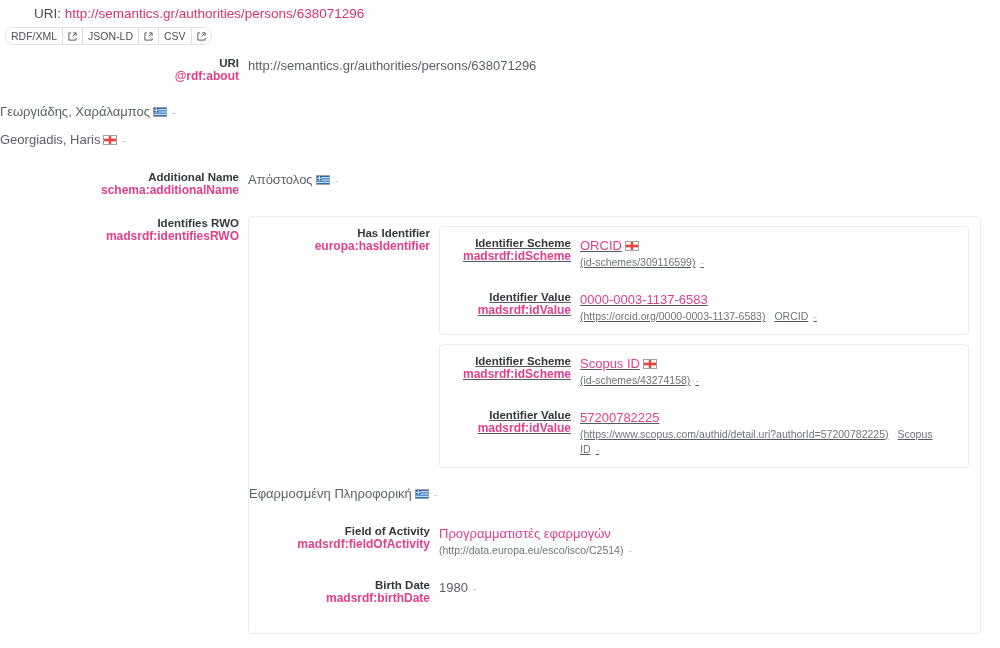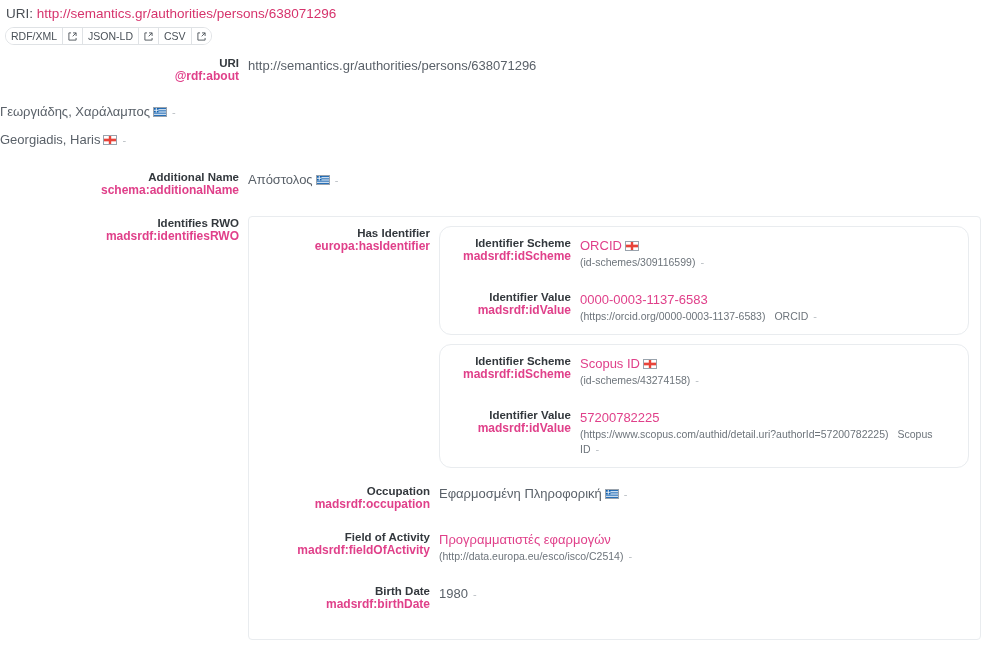--- a/index.html
+++ b/index.html
@@ -12,20 +12,21 @@
   }
   body { color: #545b62; }
 
   
   .uri-line {
     font-size: 13.5px;
     color: #4a4f55;
     padding: 6px 0 0 6px;
     line-height: 16px;
     white-space: nowrap;
+    margin-left: 28px;
   }
   .uri-link {
     color: #d6336c;
     text-decoration: none;
   }
 
   .fmt-bar {
     margin: 5px 0 0 5px;
     display: inline-flex;
     border: 1px solid #dfe2e5;
@@ -115,24 +116,25 @@
 
   
   .box-outer {
     border: 1px solid #e9ecef;
     border-radius: 4px;
     padding: 9px 9px 9px 0;
     margin-left: 0;
   }
   .box-inner {
     border: 1px solid #e9ecef;
-    border-radius: 12px;
+    border-radius: 4px;
     padding: 9px 25px 10px 0;
     margin-bottom: 9px;
     background: #fff;
+    text-decoration: underline;
   }
   .box-inner:last-child { margin-bottom: 0; }
 
   .spacer-8 { height: 8px; }
   .spacer-16 { height: 16px; }
   .spacer-20 { height: 20px; }
 </style>
 </head>
 <body>
 
@@ -328,24 +330,20 @@
                 </div>
               </div>
             </div>
 
           </div>
         </div>
 
         <div class="spacer-16"></div>
 
         <div class="prop-row">
-          <div class="prop-label" style="width:190px">
-            <span class="pl-title">Occupation</span>
-            <span class="pl-qname">madsrdf:occupation</span>
-          </div>
           <div class="prop-value">
             <div class="val-main">
               <span>Εφαρμοσμένη Πληροφορική</span><span class="flag"><svg viewBox="0 0 27 18" preserveAspectRatio="none">
                     <rect width="27" height="18" fill="#0d5eaf"></rect>
                     <rect y="2" width="27" height="2" fill="#fff"></rect>
                     <rect y="6" width="27" height="2" fill="#fff"></rect>
                     <rect y="10" width="27" height="2" fill="#fff"></rect>
                     <rect y="14" width="27" height="2" fill="#fff"></rect>
                     <rect width="10" height="10" fill="#0d5eaf"></rect>
                     <rect x="4" width="2" height="10" fill="#fff"></rect>

